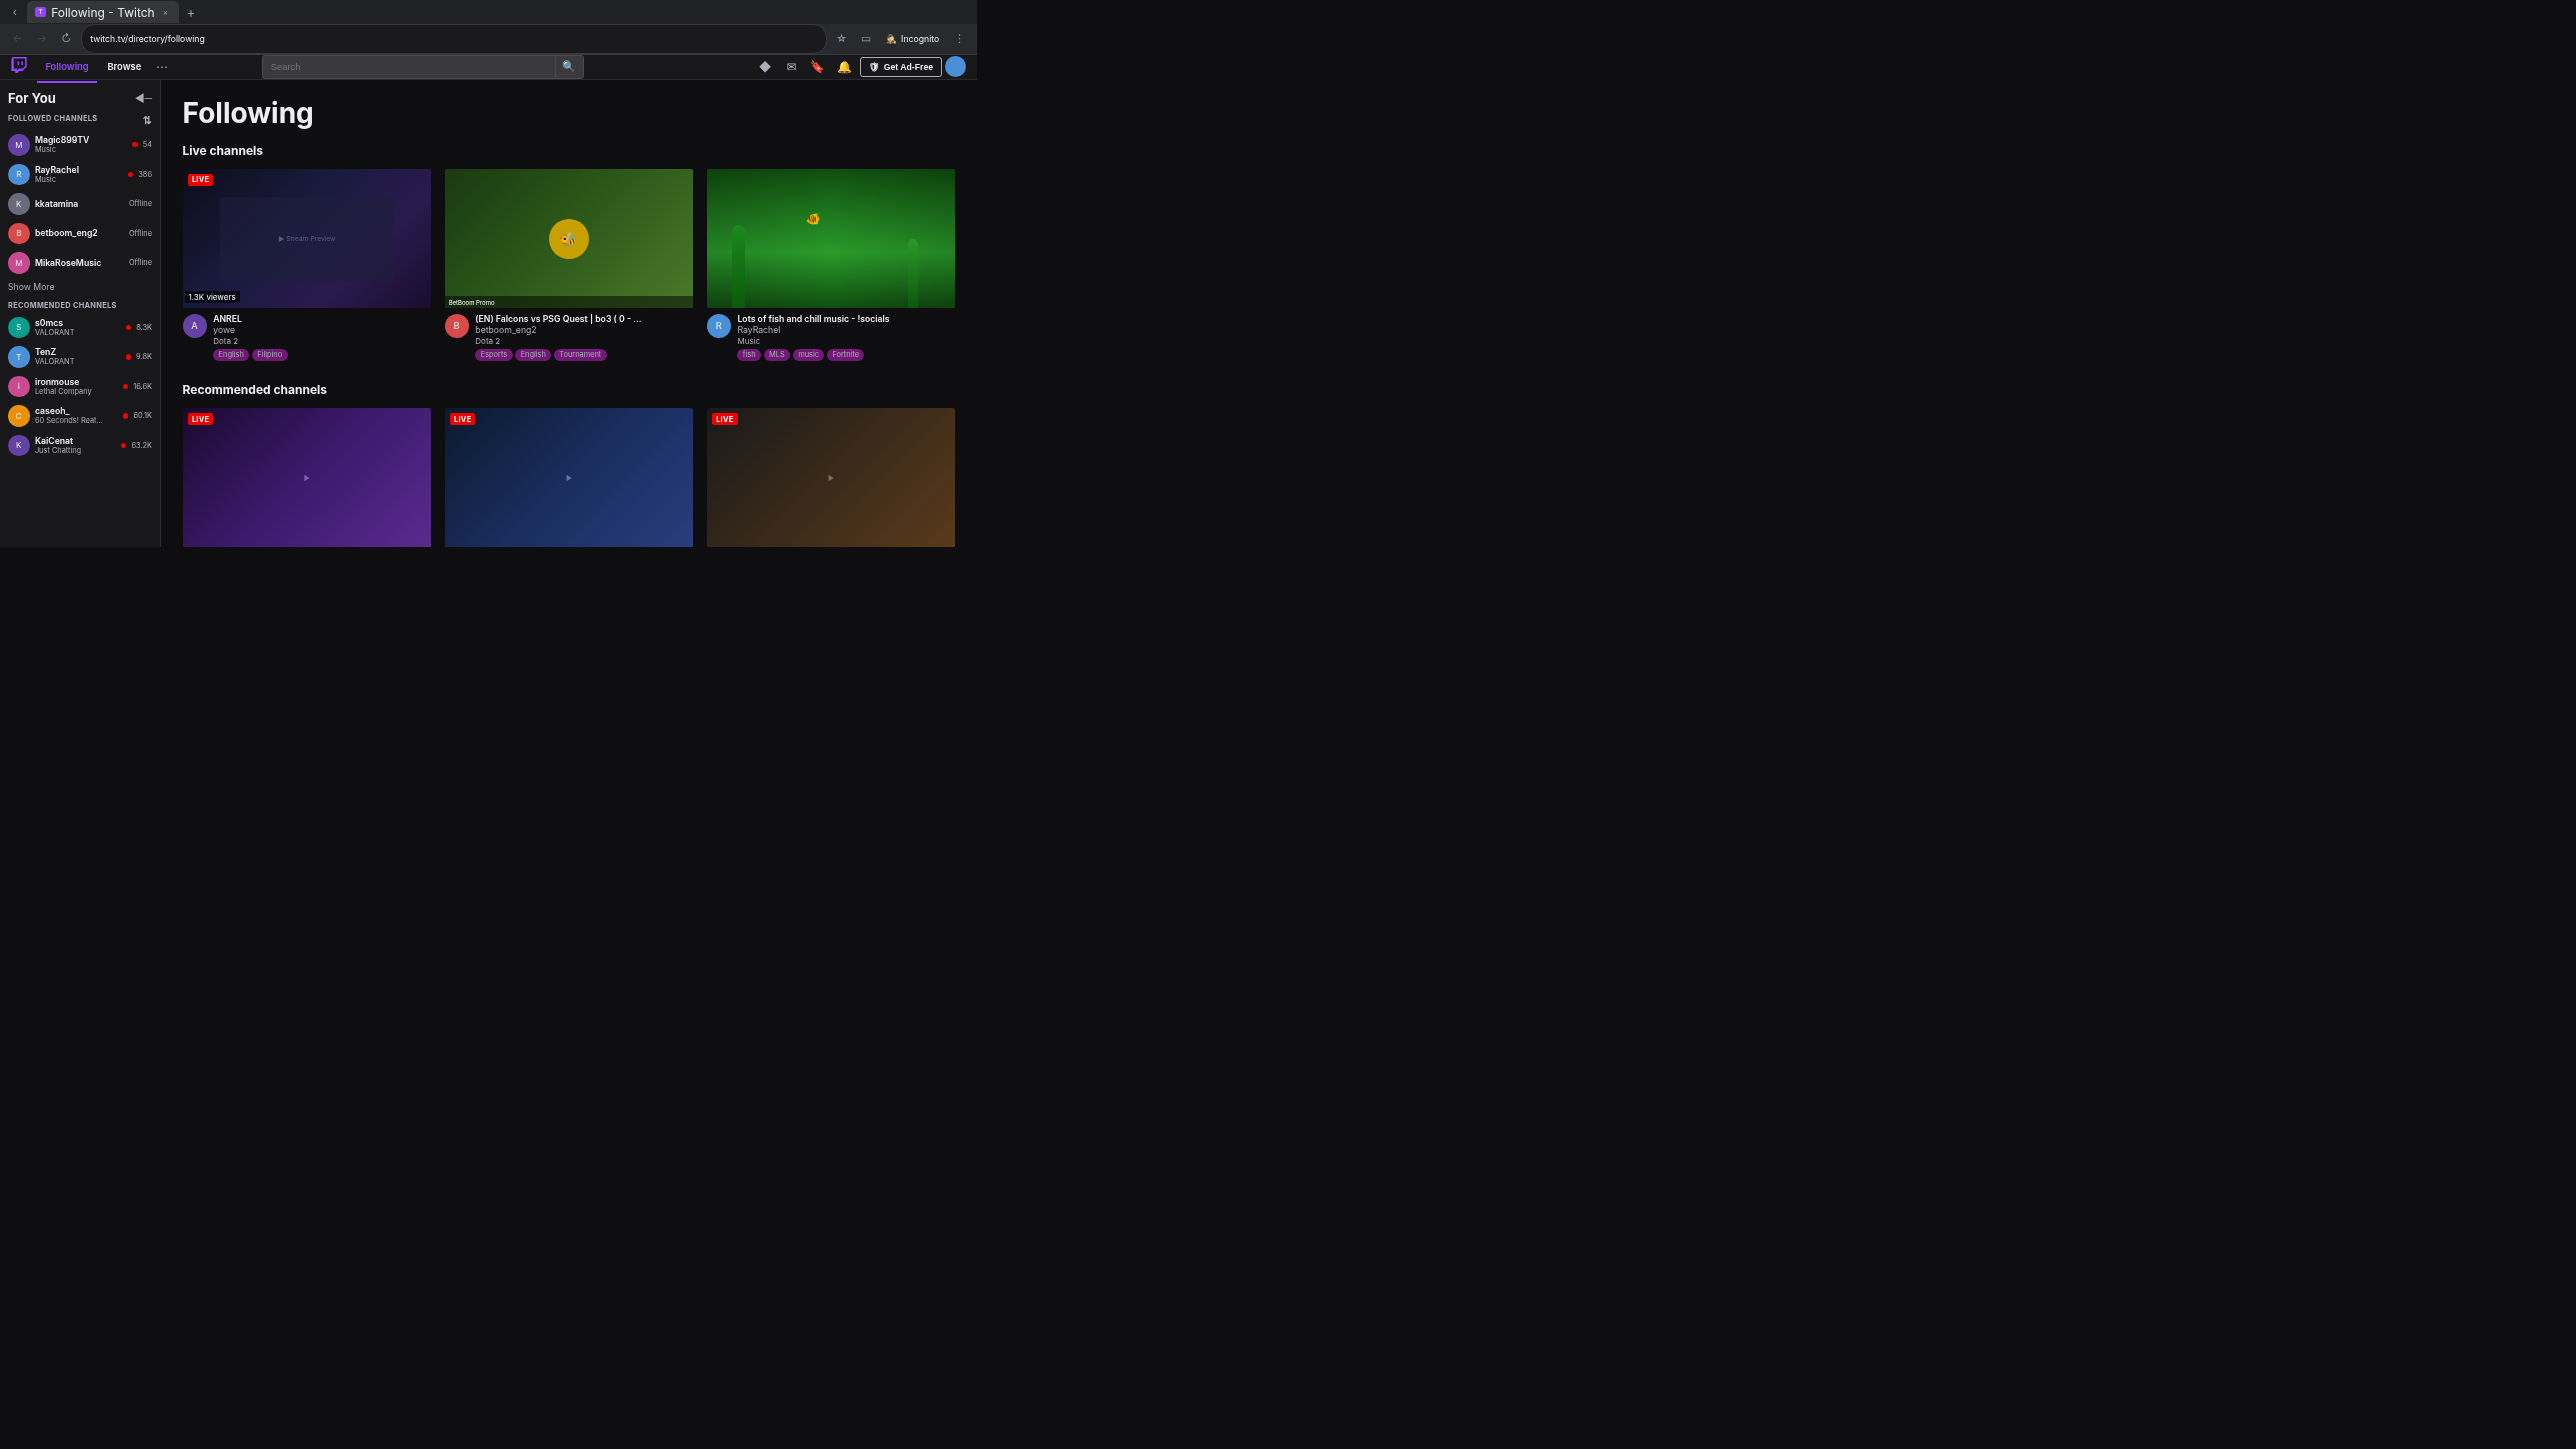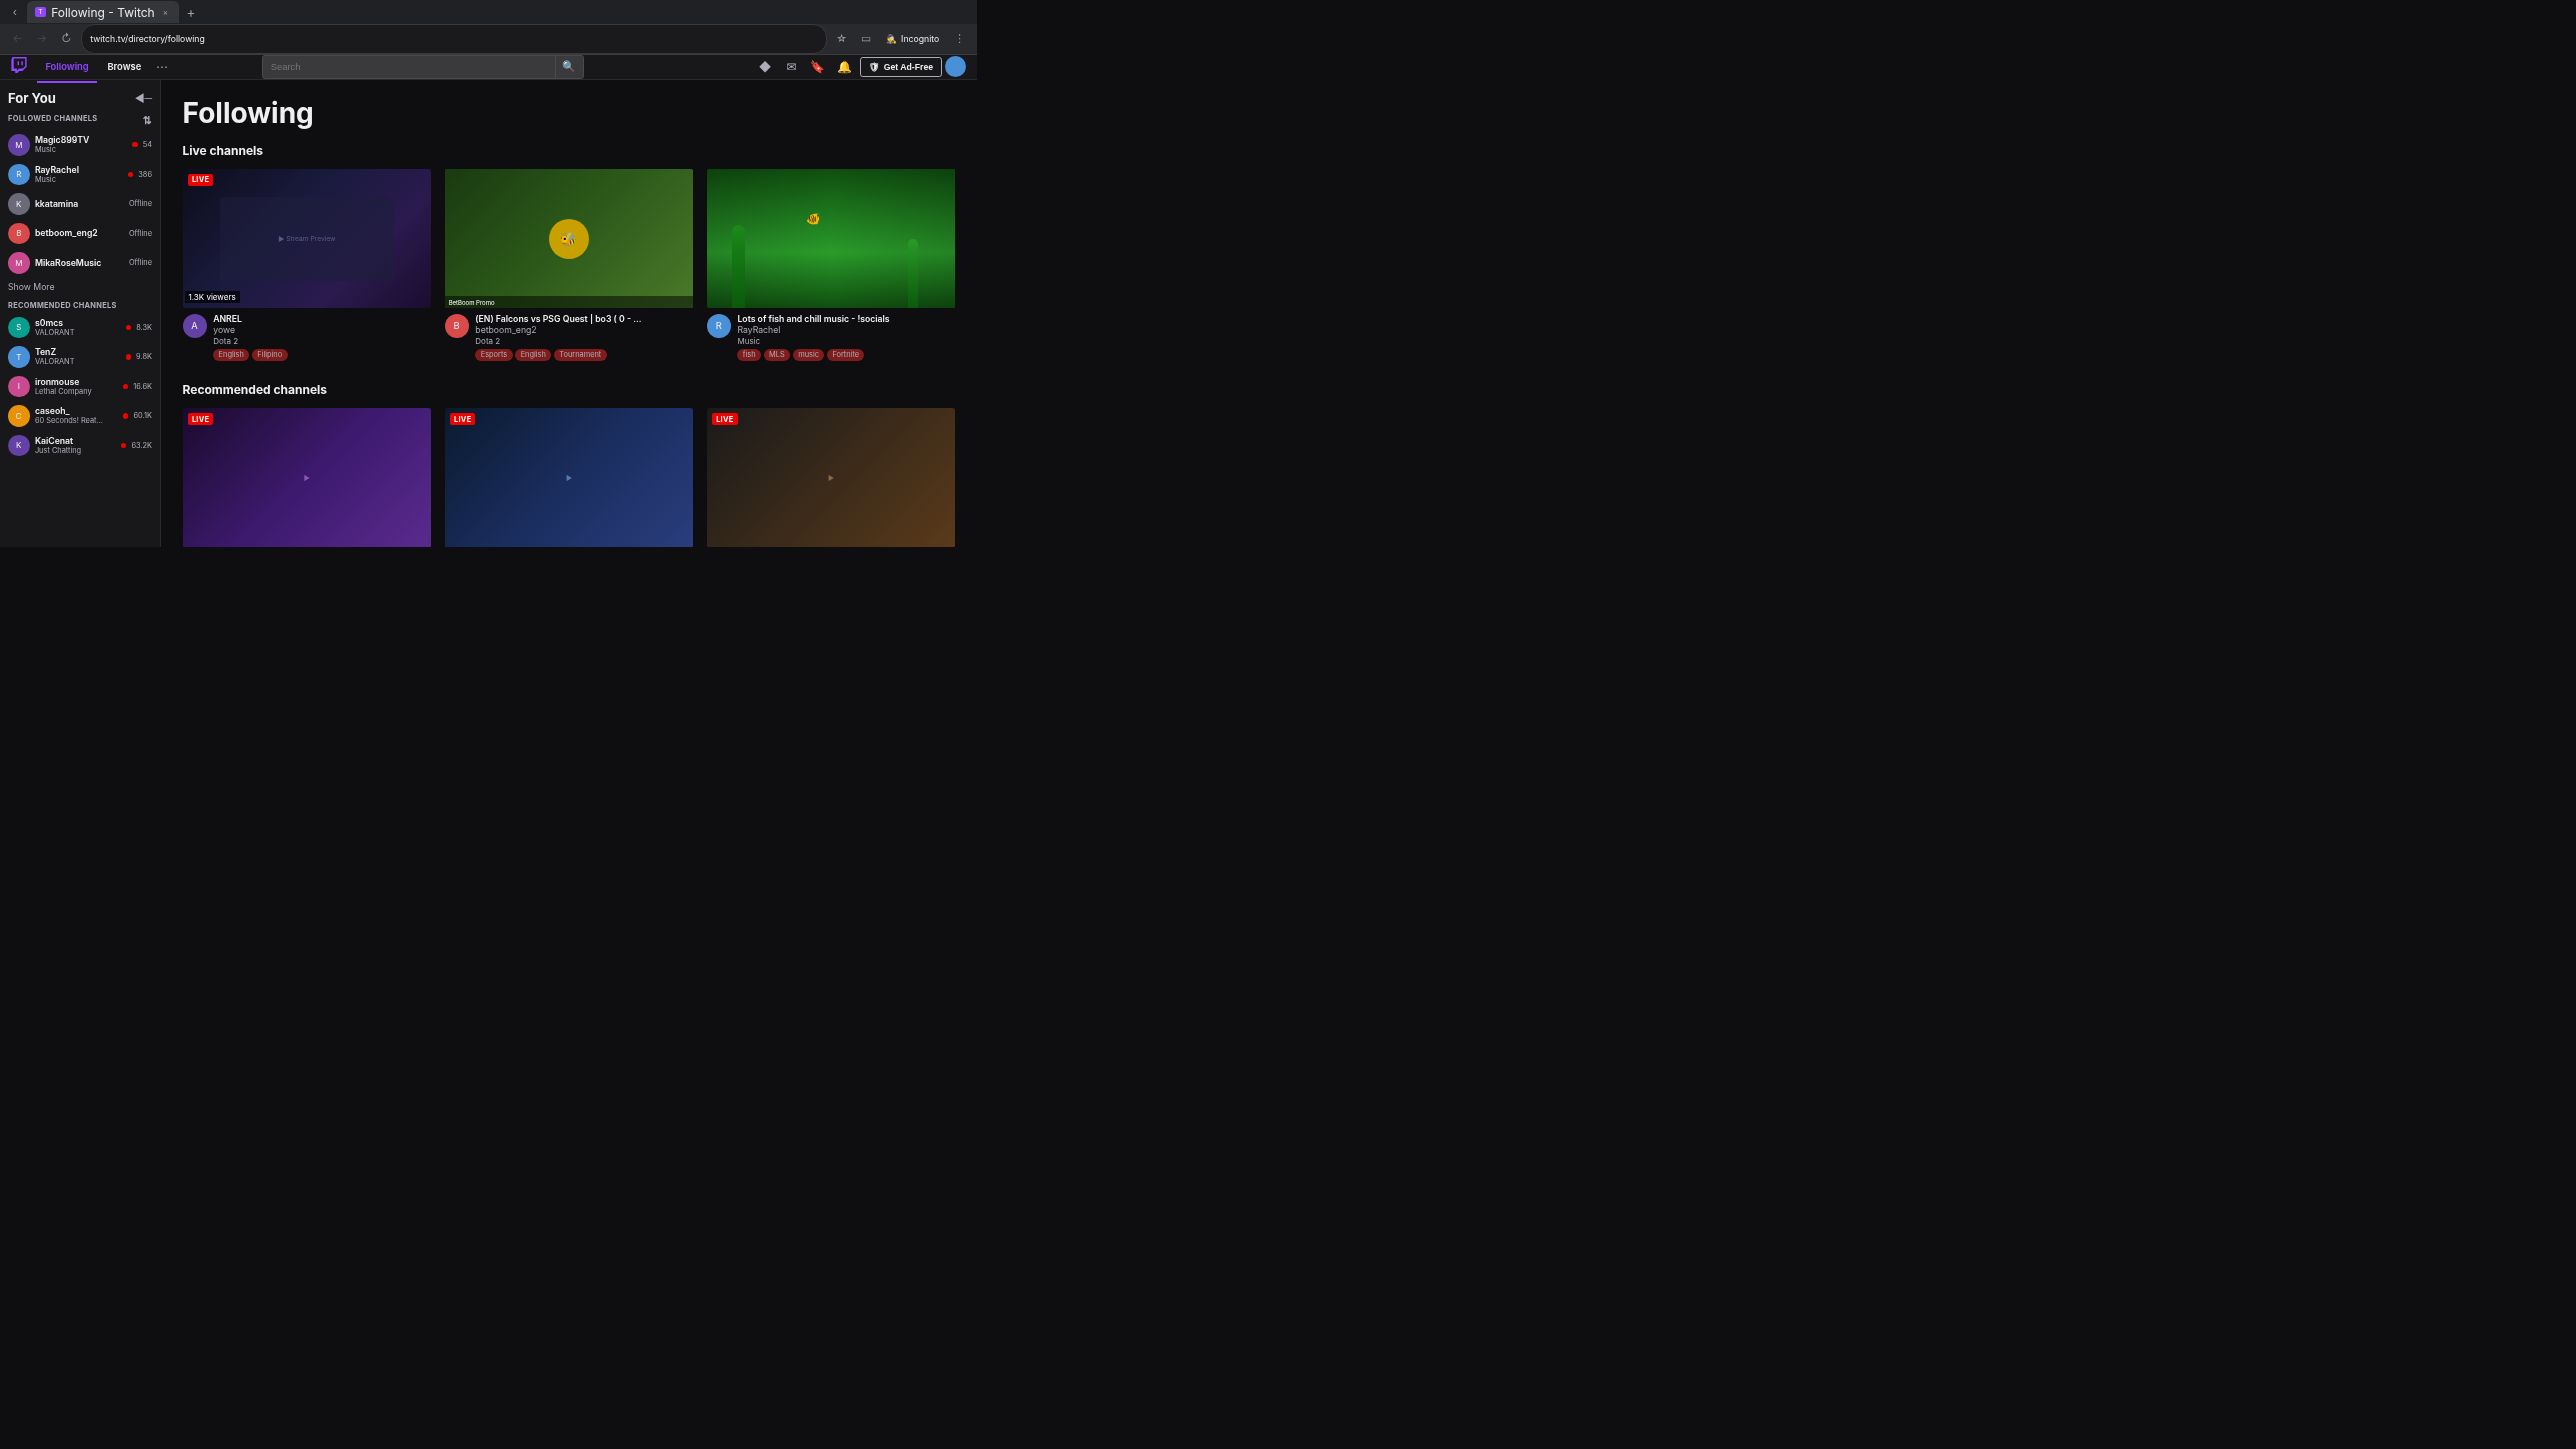--- a/index.html
+++ b/index.html
@@ -462,21 +462,21 @@
       font-size: 8px;
       color: #adadb8;
       margin-bottom: 2.7px;
     }
     .card-tags {
       display: flex;
       flex-wrap: wrap;
       gap: 2.7px;
     }
     .tag {
-      background: #7f1d1d;
+      background: #701a75;
       color: #adadb8;
       font-size: 7.4px;
       padding: 1.3px 5.4px;
       border-radius: 8px;
     }
 
     
     .thumb-1 { background: linear-gradient(135deg, #1a1a2e 0%, #16213e 50%, #0f3460 100%); }
     .thumb-2 { background: linear-gradient(135deg, #2d5016 0%, #4a7c24 50%, #6ba32e 100%); }
     .thumb-3 { background: linear-gradient(135deg, #0d4a0d 0%, #1a7a1a 50%, #2d9e2d 100%); }

